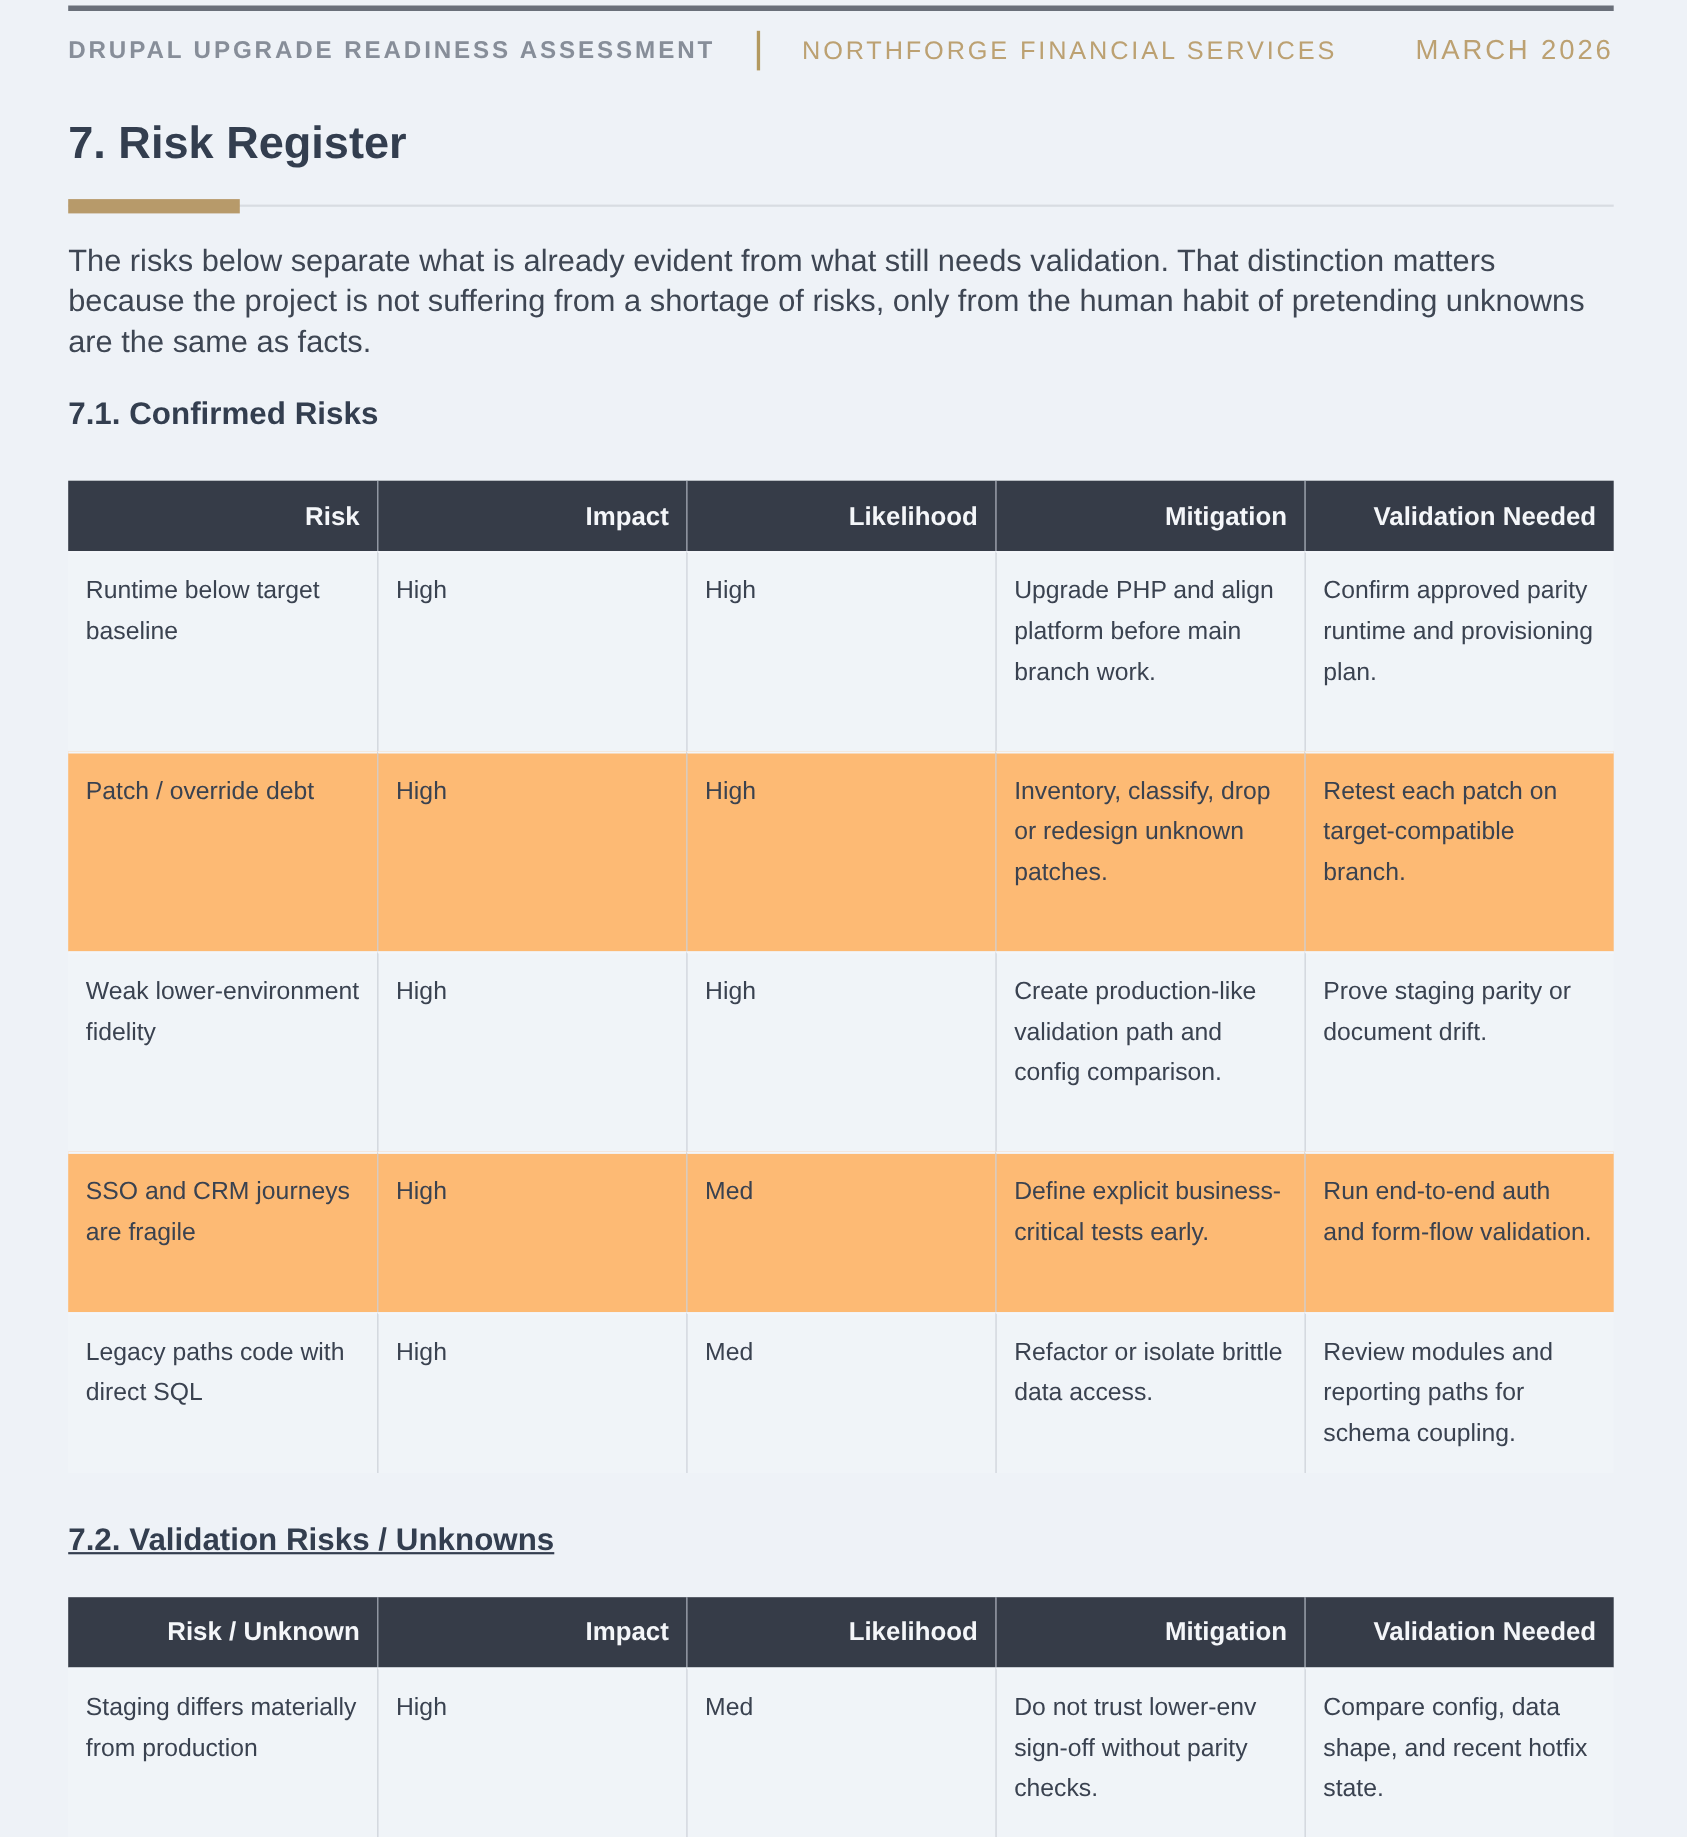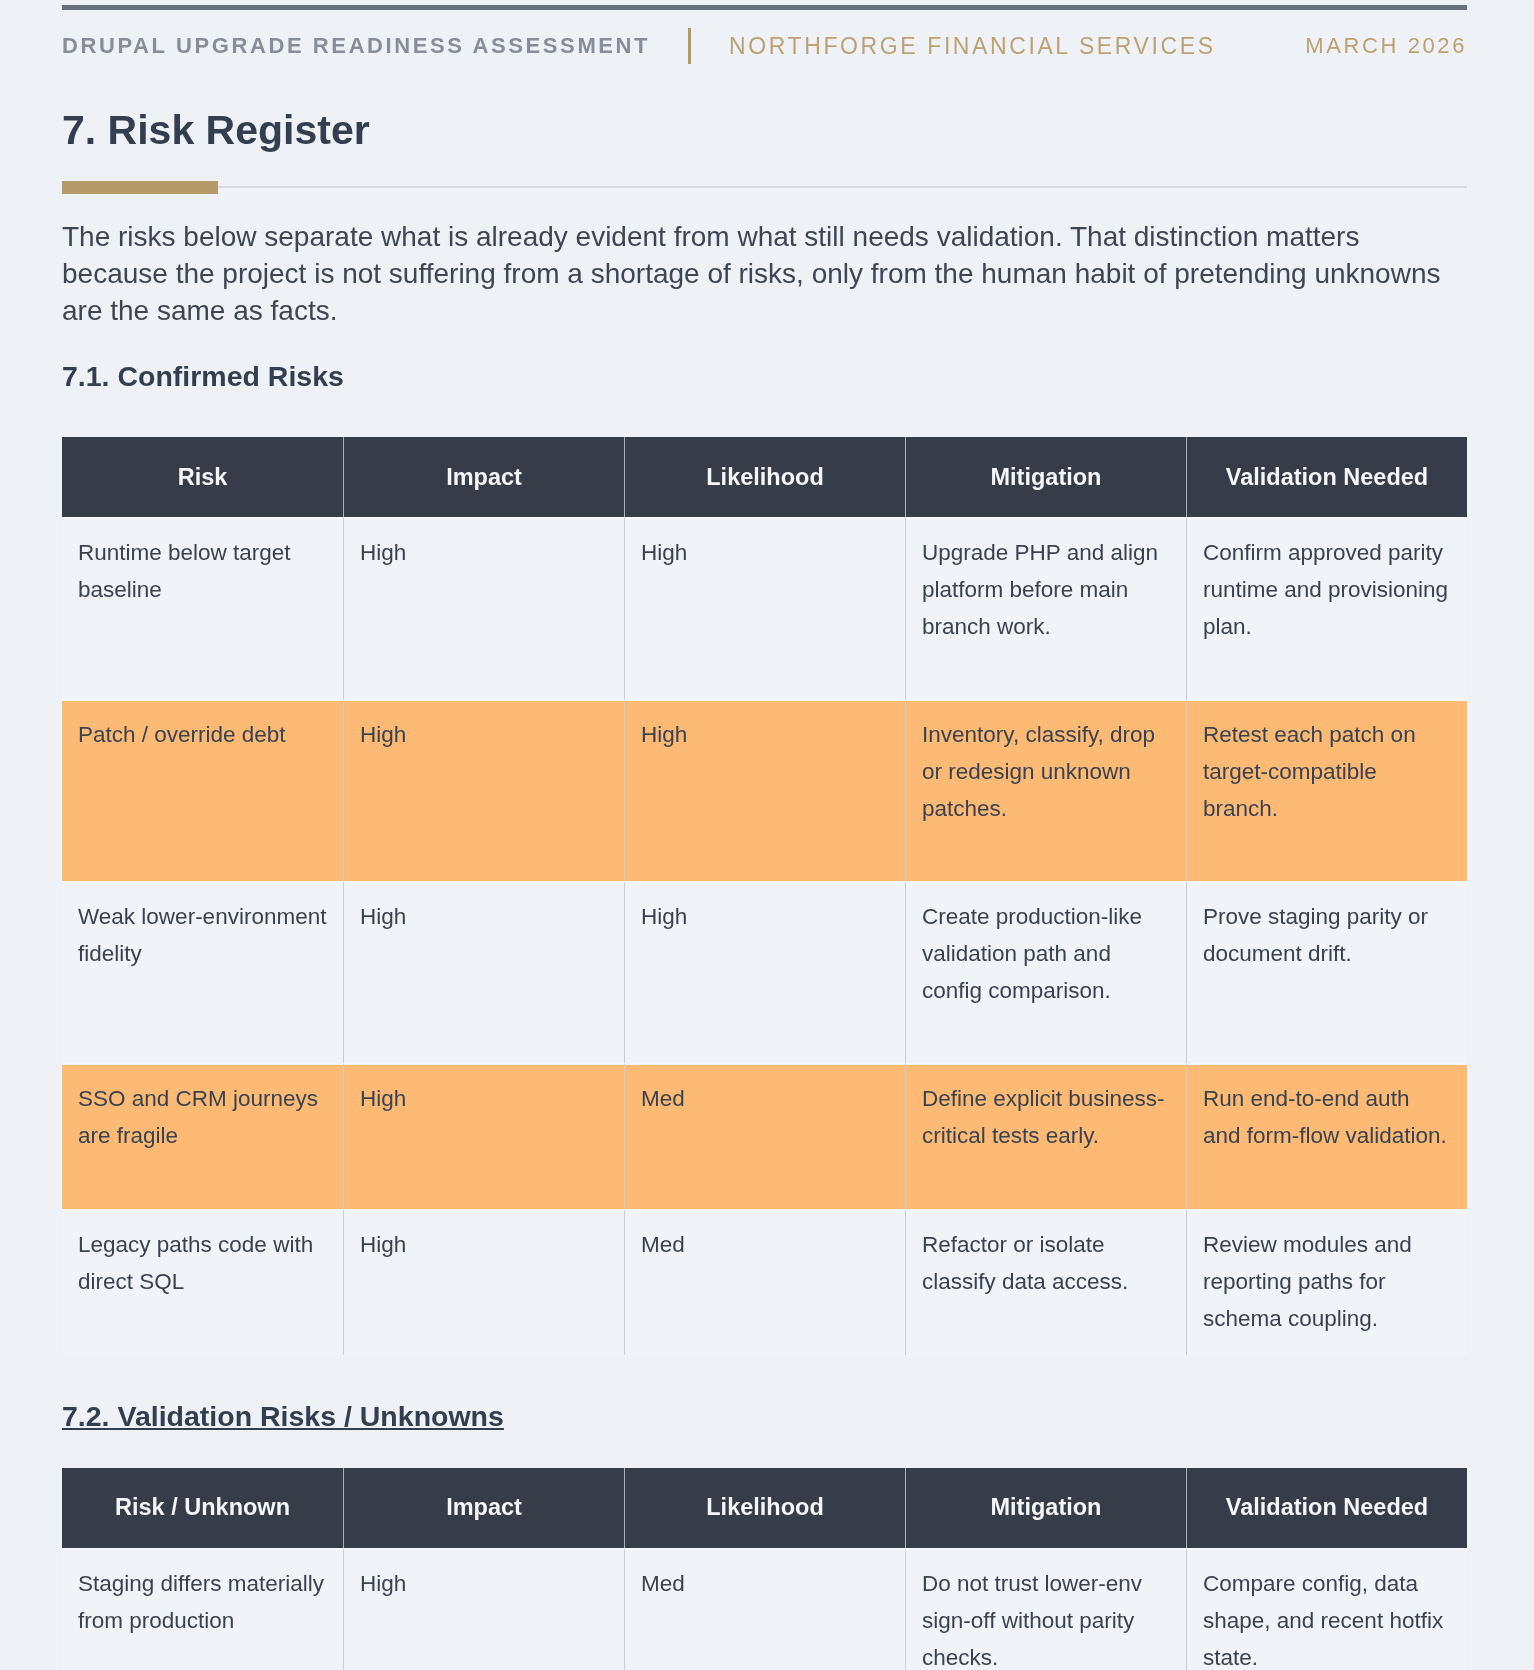--- a/index.html
+++ b/index.html
@@ -10,40 +10,40 @@
     color:#3e4653;
   }
   .page { padding:0 67px 0 62px; }
 
   .topbar { margin-top:5px; height:5px; background:#6a707a; }
 
   .meta-row { margin-top:16px; height:40px; display:flex; align-items:center;justify-content:space-between; }
   .doc-title { font-size:22px; font-weight:bold; letter-spacing:2.6px; color:#878e99; white-space:nowrap; }
   .meta-divider { width:3px; height:36px; background:#b3995f; margin:0 38px; flex:0 0 auto; }
   .client-name { font-size:23px; font-weight:400; letter-spacing:2.6px; color:#bca172; white-space:nowrap; }
-  .report-date { margin-left:auto; font-size:22px; font-weight:400; letter-spacing:2.6px; color:#bca172; white-space:nowrap; }
+  .report-date { margin-left:auto; font-size:25px; font-weight:400; letter-spacing:2.6px; color:#bca172; white-space:nowrap; }
 
   h1.page-title { margin-top:40px; font-size:41px; line-height:1.2; font-weight:bold; color:#333e4f; }
 
   .title-rule { position:relative; margin-top:26px; height:13px; }
   .title-rule .line { position:absolute; left:0; right:0; top:5px; height:2px; background:#d8dce2; }
   .title-rule .accent { position:absolute; left:0; top:0; width:156px; height:13px; background:#b79a6a; }
 
   p.intro { margin-top:24px; font-size:28px; line-height:37px; color:#3e4653; }
 
   h2.section-heading { margin-top:30px; font-size:28.5px; line-height:1.2; font-weight:bold; color:#333e4f; }
   h2.section-heading.second { margin-top:44px;text-decoration:underline; }
 
   table.risk-table { margin-top:44px; width:100%; border-collapse:separate; border-spacing:0; table-layout:fixed; }
   table.risk-table.second { margin-top:34px; }
   table.risk-table col { width:20%; }
 
   table.risk-table th {
-    background:#363c48; color:#f4f6f9; text-align:center; vertical-align:middle;
-    height:80px; padding:0 16px; font-size:23.5px; font-weight:bold;
+    background:#363c48; color:#f4f6f9; text-align:right; vertical-align:middle;
+    height:64px; padding:0 16px; font-size:23.5px; font-weight:bold;
   }
   table.risk-table th + th { border-left:1px solid #a9aeb9; }
 
   table.risk-table td {
     vertical-align:top; padding:15px 16px 10px;
     font-size:22.5px; line-height:37px; color:#3a4250;
     border-top:2px solid #f3f6fa;
     background:#f0f4f8;
     margin-top:34px;
   }
@@ -123,21 +123,21 @@
           <td>SSO and CRM journeys are fragile</td>
           <td>High</td>
           <td>Med</td>
           <td>Define explicit business-critical tests early.</td>
           <td>Run end-to-end auth and form-flow validation.</td>
         </tr>
         <tr class="h-short">
           <td>Legacy paths code with direct SQL</td>
           <td>High</td>
           <td>Med</td>
-          <td>Refactor or isolate classify data access.</td>
+          <td>Refactor or isolate brittle data access.</td>
           <td>Review modules and reporting paths for schema coupling.</td>
         </tr>
       </tbody>
     </table>
 
   <h2 class="section-heading second">7.2. Validation Risks / Unknowns</h2>
 
   <table class="risk-table second" id="validation-table">
       <colgroup>
         <col>

